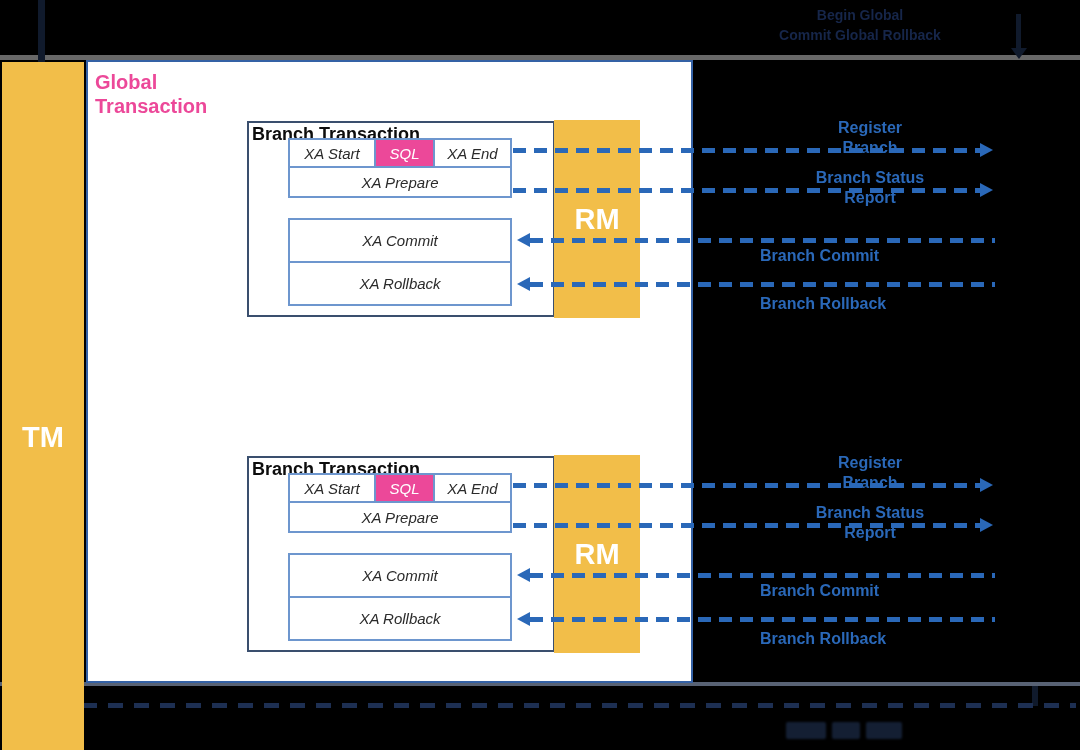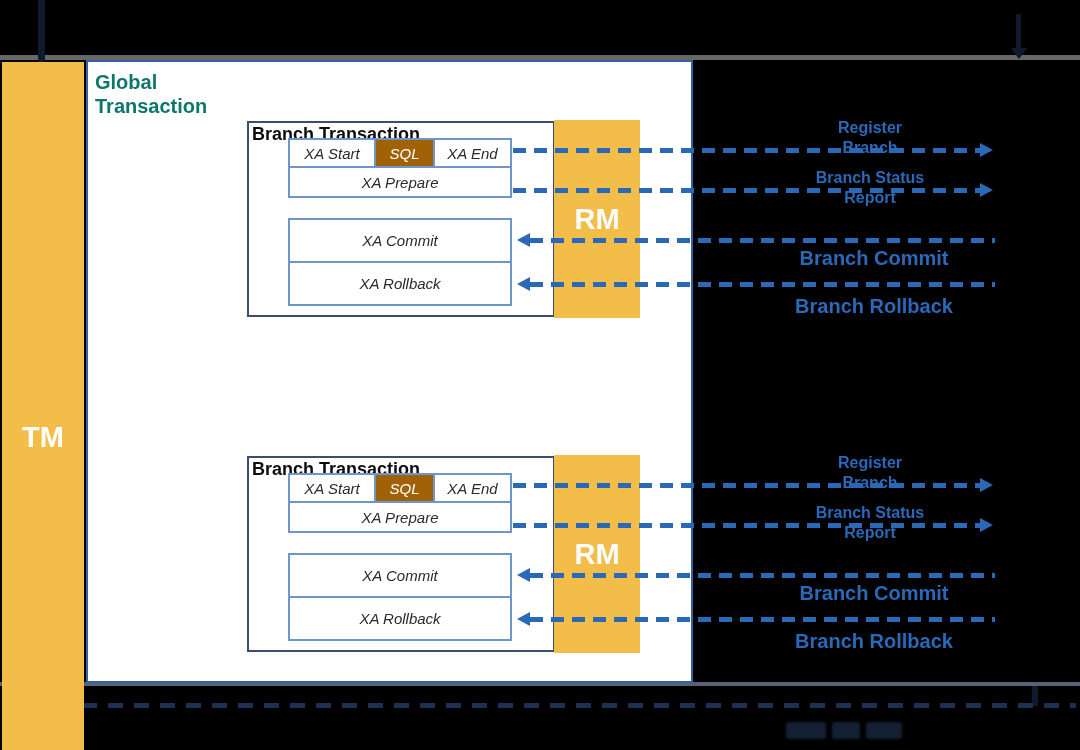--- a/index.html
+++ b/index.html
@@ -7,36 +7,36 @@
          font-family:"Liberation Sans",sans-serif;}
   .abs{position:absolute;}
   
   .strip-top{left:0;top:55px;width:1080px;height:5px;background:#686868;}
   .strip-bottom{left:0;top:682px;width:1080px;height:4px;background:#76839b;opacity:.75;}
   
   .bar{background:#F2BE49;display:flex;align-items:center;justify-content:center;
        color:#fff;font-weight:bold;font-size:29px;}
   
   .gbox{left:86px;top:60px;width:607px;height:623px;background:#fff;border:2px solid #3461A5;box-sizing:border-box;}
-  .gt-label{left:95px;top:70px;color:#0f766e;font-weight:bold;font-size:20px;line-height:24px;}
+  .gt-label{left:95px;top:70px;color:#ec4899;font-weight:bold;font-size:20px;line-height:24px;}
   
   .bbox{left:247px;width:308px;height:196px;background:#fff;border:2px solid #3A4F6E;box-sizing:border-box;}
   .btitle{left:252px;color:#0d0d0d;font-weight:bold;font-size:18px;}
   .cell{background:#fff;border:2px solid #6D96CE;box-sizing:border-box;display:flex;
         align-items:center;justify-content:center;font-style:italic;color:#2b2b2b;}
   .cell-sm{font-size:15px;}
   .cell-lg{font-size:15px;}
-  .sql{background:#a16207;color:#fff;}
+  .sql{background:#ec4899;color:#fff;}
   .rm{left:554px;width:86px;height:198px;}
   
   .dash{height:5px;background:repeating-linear-gradient(90deg,#2A68B8 0 13px,transparent 13px 21px);}
   .tri-r{width:0;height:0;border:7px solid transparent;border-left:13px solid #2A68B8;border-right:0;}
   .tri-l{width:0;height:0;border:7px solid transparent;border-right:13px solid #2A68B8;border-left:0;}
   .bluelab{color:#2A68B8;font-weight:bold;font-size:16px;line-height:20px;text-align:center;width:180px;}
-  .bluelab-r{color:#2A68B8;font-weight:bold;font-size:20px;text-align:center;width:228px;}
+  .bluelab-r{color:#2A68B8;font-weight:bold;font-size:16px;text-align:left;width:228px;}
   
   .dark-line{background:#101a2c;}
   .toplab{left:760px;top:5px;width:200px;text-align:center;color:#16264a;
           font-weight:bold;font-size:14px;line-height:20px;}
   .bottom-dash{left:4px;top:703px;width:1072px;height:5px;
           background:repeating-linear-gradient(90deg,#1d2f52 0 15px,transparent 15px 26px);}
   .smudge{background:#141f33;border-radius:2px;filter:blur(1px);}
   
   .wm{left:905px;top:714px;width:175px;height:34px;background:#3B3B3B;color:#A9A9A9;
       font-weight:bold;font-size:19px;display:flex;align-items:center;justify-content:center;}
@@ -49,20 +49,24 @@
   <div class="abs strip-top"></div>
   <div class="abs strip-bottom"></div>
 
   <div class="abs dark-line" style="left:38px;top:0;width:7px;height:62px;"></div>
   <div class="abs dark-line" style="left:1016px;top:14px;width:5px;height:36px;"></div>
   <div class="abs" style="left:1011px;top:48px;width:0;height:0;border:8px solid transparent;border-top:11px solid #101a2c;"></div>
   <div class="abs dark-line" style="left:38px;top:684px;width:7px;height:22px;"></div>
   <div class="abs dark-line" style="left:1032px;top:686px;width:6px;height:20px;"></div>
   <div class="abs bottom-dash"></div>
 
+  <div class="abs toplab">
+    <div>Begin Global</div>
+    <div>Commit Global Rollback</div>
+  </div>
 
   <div class="abs bar" style="left:2px;top:62px;width:82px;height:750px;">
     <span>TM</span>
   </div>
 
   <div class="abs gbox"></div>
   <div class="abs gt-label">
     <div>Global</div>
     <div>Transaction</div>
   </div>

